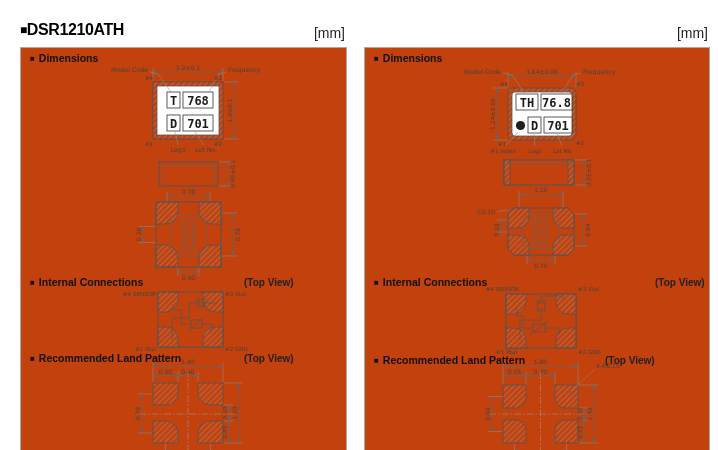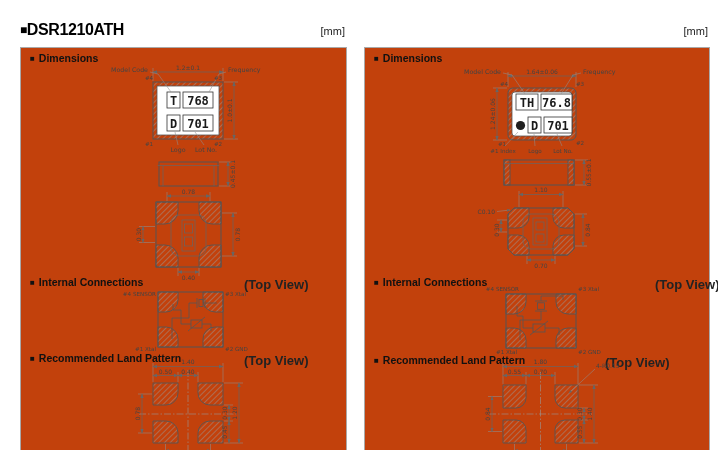--- a/index.html
+++ b/index.html
@@ -2,25 +2,25 @@
 <html><head>
 <meta charset="utf-8">
 <style>
   html,body{margin:0;padding:0;background:#fff;}
   .page{position:relative;width:718px;height:450px;background:#fff;overflow:hidden;
         font-family:"Liberation Sans",sans-serif;color:#111;}
   .panel{position:absolute;top:14px;height:450px;}
   .panel-title{position:absolute;top:7px;left:0;font-size:16px;font-weight:bold;
                letter-spacing:-0.4px;color:#000;white-space:nowrap;}
   .panel-title .tsq{font-size:12px;vertical-align:1px;}
-  .unit{position:absolute;top:11px;right:2px;font-size:11px;color:#222;}
+  .unit{position:absolute;top:11px;right:2px;font-size:14px;color:#222;}
   .panel-box{position:absolute;top:33px;left:0;border:1px solid #a9a9a9;background:#c2410c;}
   .sec{position:absolute;left:9px;font-size:10.5px;font-weight:bold;color:#111;white-space:nowrap;}
   .sec .ssq{font-size:8px;vertical-align:1px;margin-right:4px;}
-  .tvnote{position:absolute;font-size:13px;font-weight:bold;color:#222;white-space:nowrap;}
+  .tvnote{position:absolute;font-size:10px;font-weight:bold;color:#222;white-space:nowrap;}
   svg{position:absolute;top:0;left:0;overflow:visible;}
   svg text{font-family:"DejaVu Sans",sans-serif;fill:#444;}
   .d{font-size:6px;}
   .lbl{font-size:6.3px;}
   .p{font-size:5.6px;}
   .mk{font-family:"DejaVu Sans Mono",monospace;font-size:12px;font-weight:bold;fill:#1a1a1a;}
   .outline{fill:none;stroke:#555;stroke-width:1;}
   .thin{fill:none;stroke:#666;stroke-width:0.7;}
   .pad{fill:url(#hatch);stroke:#555;stroke-width:0.9;}
   .ext{stroke:#8f8f8f;stroke-width:0.55;fill:none;}

